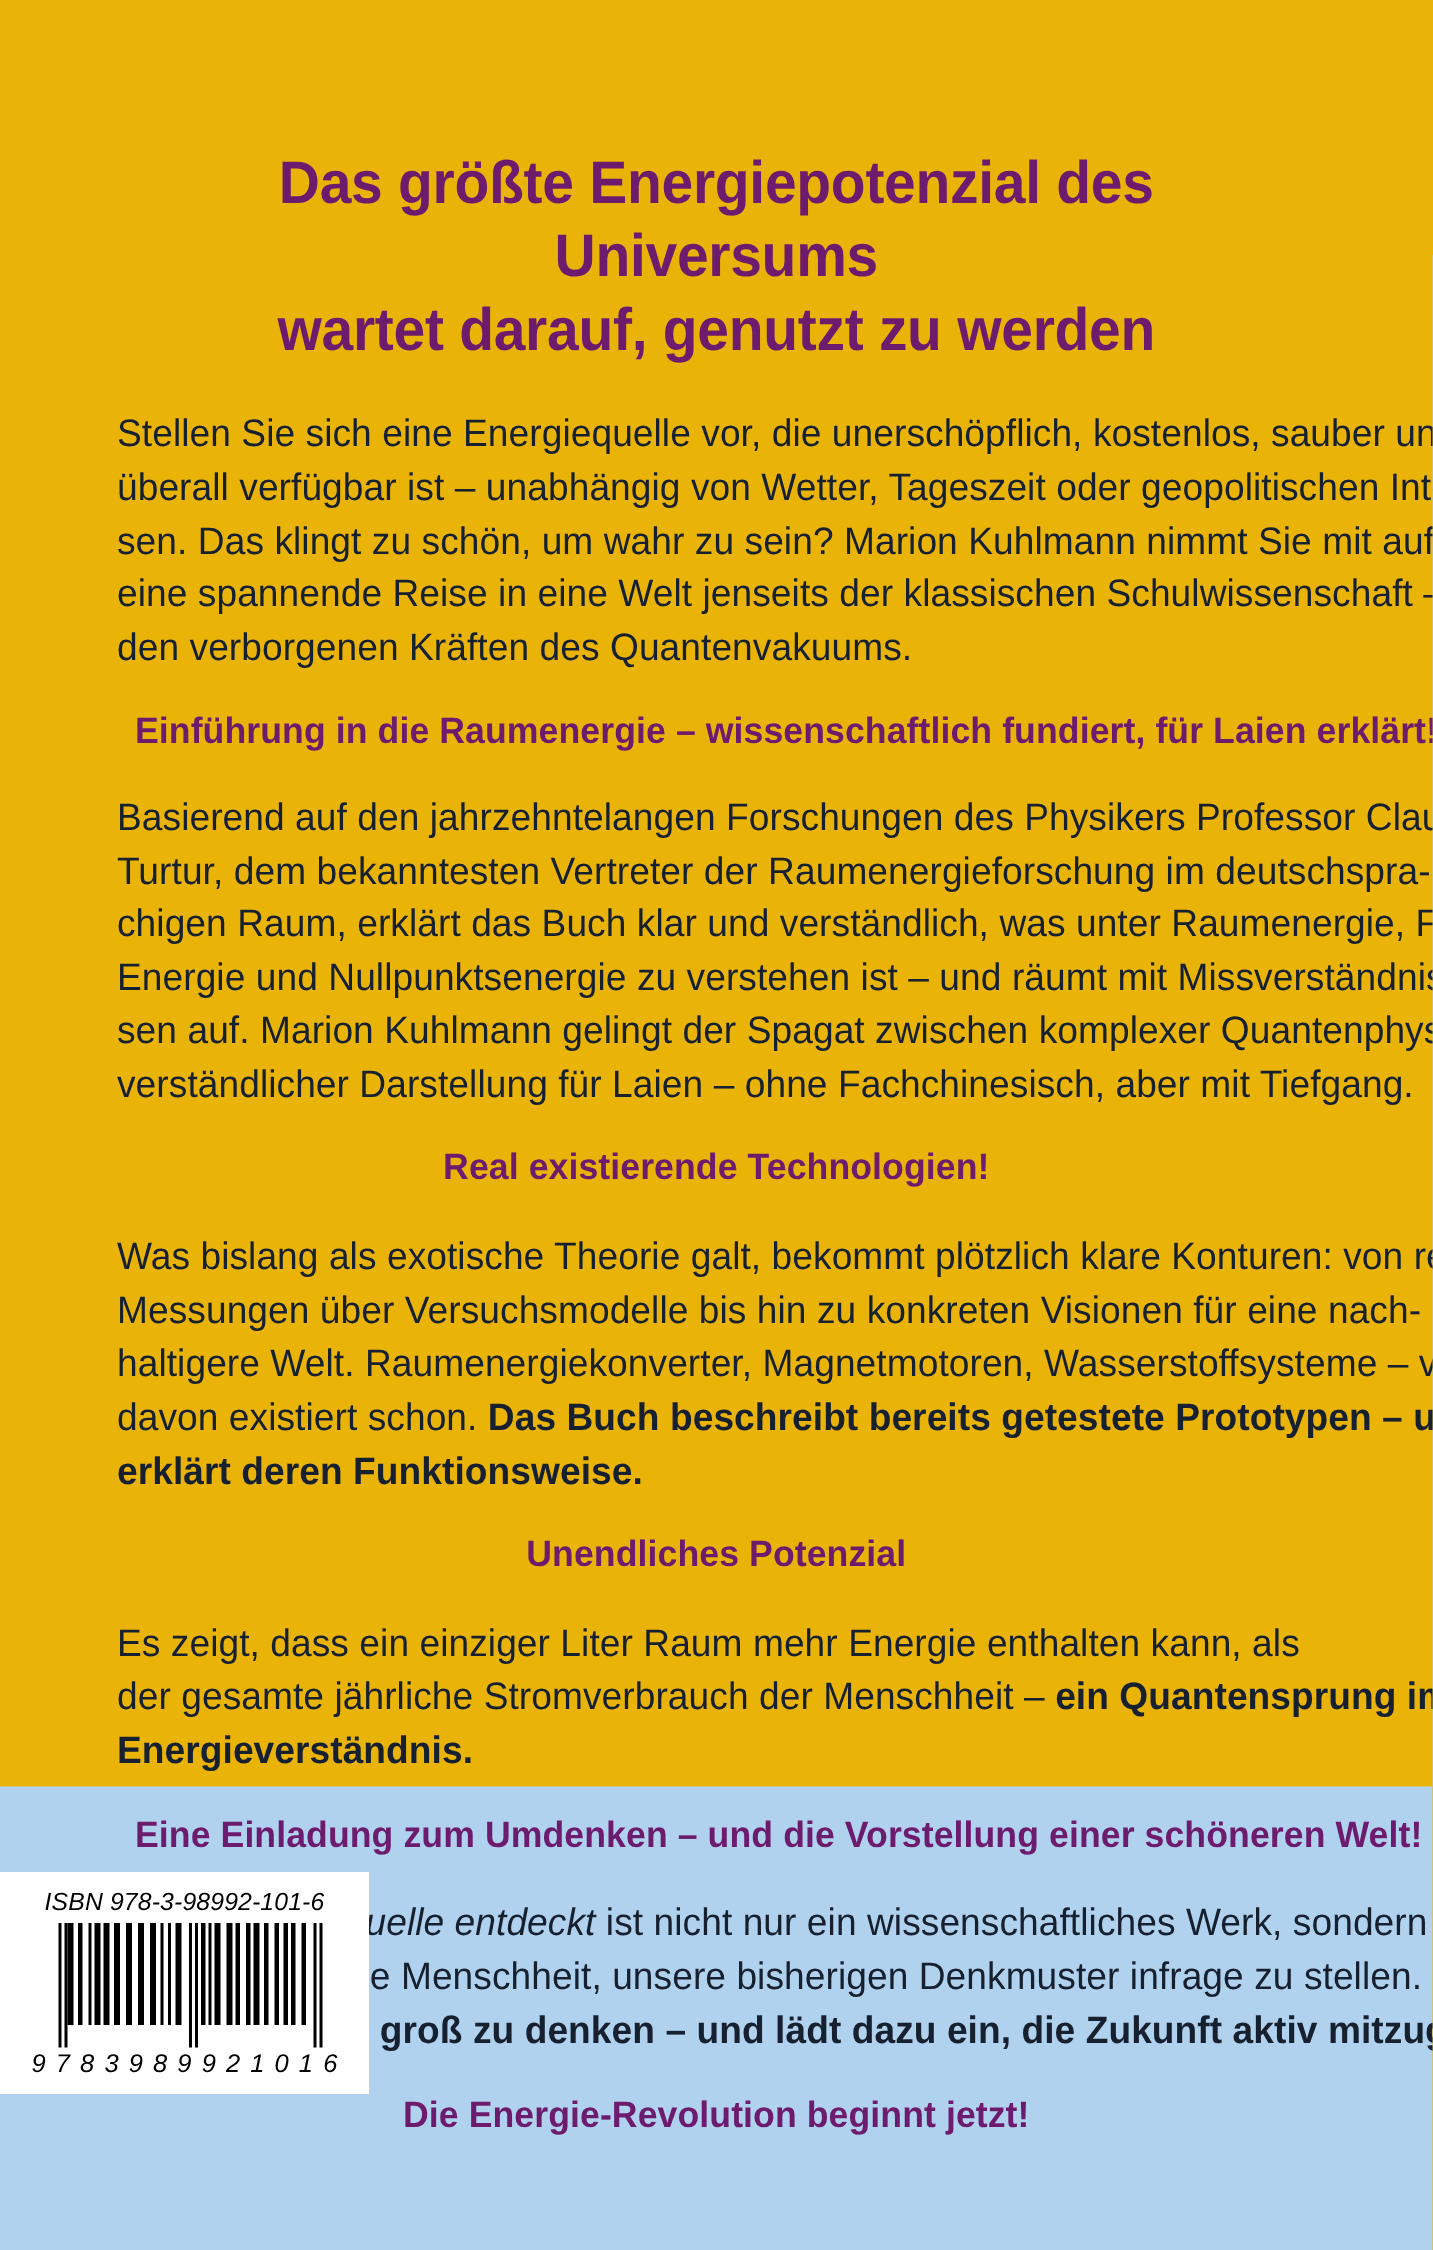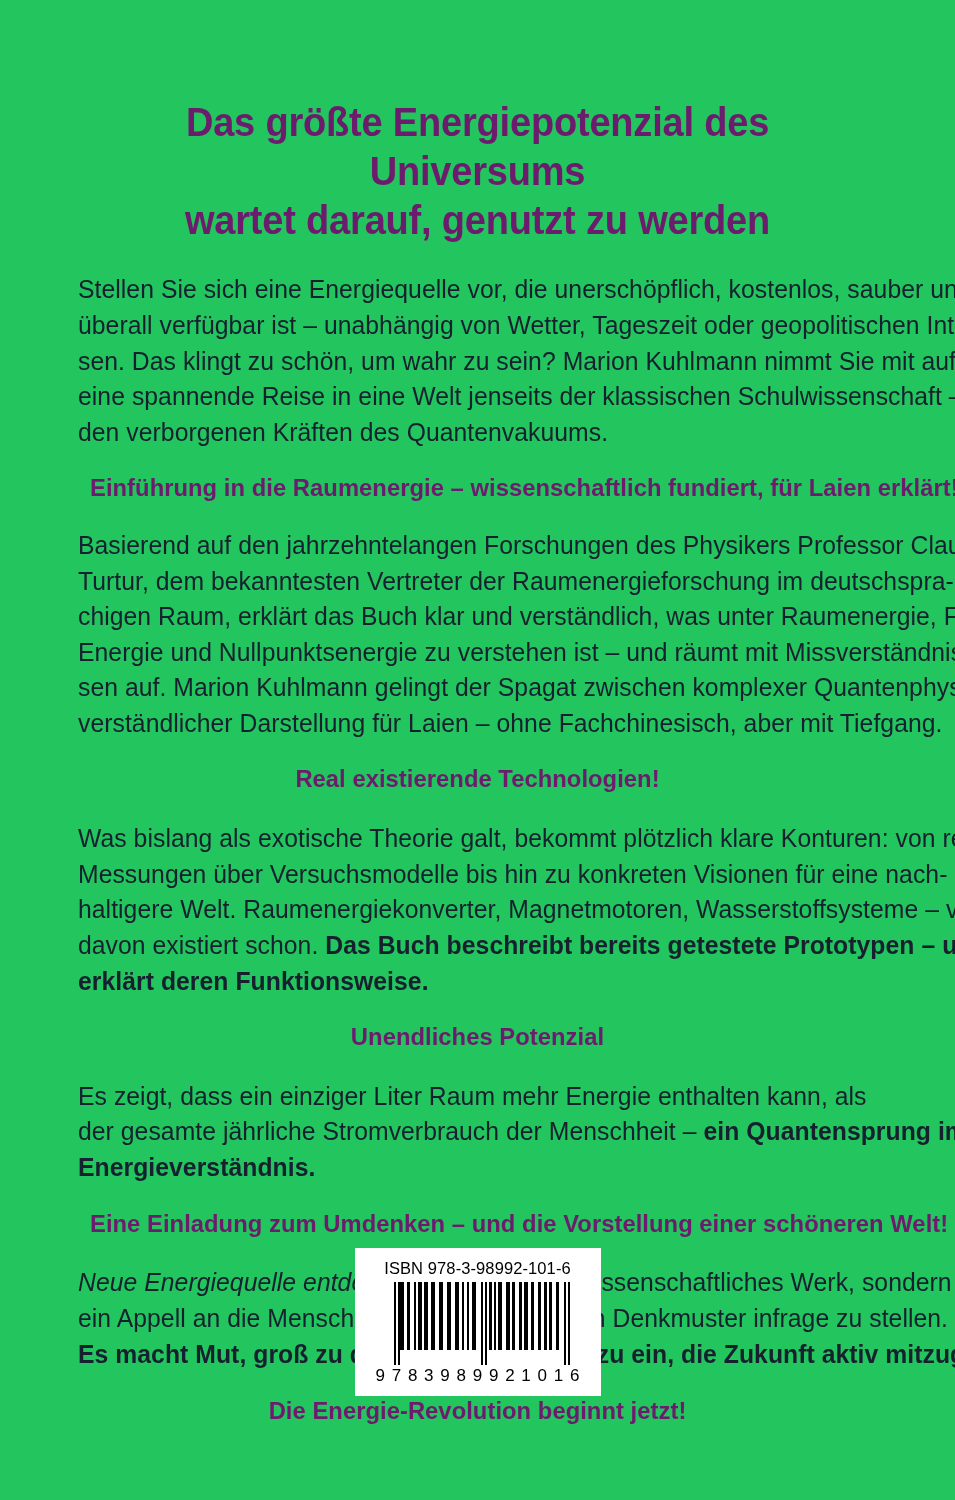--- a/index.html
+++ b/index.html
@@ -9,22 +9,22 @@
   body {
     width: 955px;
     height: 1500px;
     background: #b0d2ef;
     font-family: "Liberation Sans Narrow", "Liberation Sans", sans-serif;
     overflow: hidden;
   }
   .cover {
     position: relative;
     width: 955px;
-    height: 1500px;
-    background: #22c55e;
+    height: 1191px;
+    background: #eab308;
     box-sizing: border-box;
     padding: 0 78px;
   }
 
   
   .headline {
     color: #6d1b6d;
     font-weight: bold;
     font-size: 40px;
     line-height: 1.22;
@@ -74,21 +74,22 @@
   .sp-9  { height: 26px; }
   .sp-10 { height: 23px; }
 
   
   .barcode-wrap {
     position: absolute;
     left: 0;
     right: 0;
     top: 1248px;
     display: flex;
-    justify-content: center;
+    justify-content: flex-start;
+    font-style: italic;
   }
   .barcode-box {
     background: #ffffff;
     width: 246px;
     height: 148px;
     padding: 0;
     box-sizing: border-box;
     display: flex;
     flex-direction: column;
     align-items: center;

